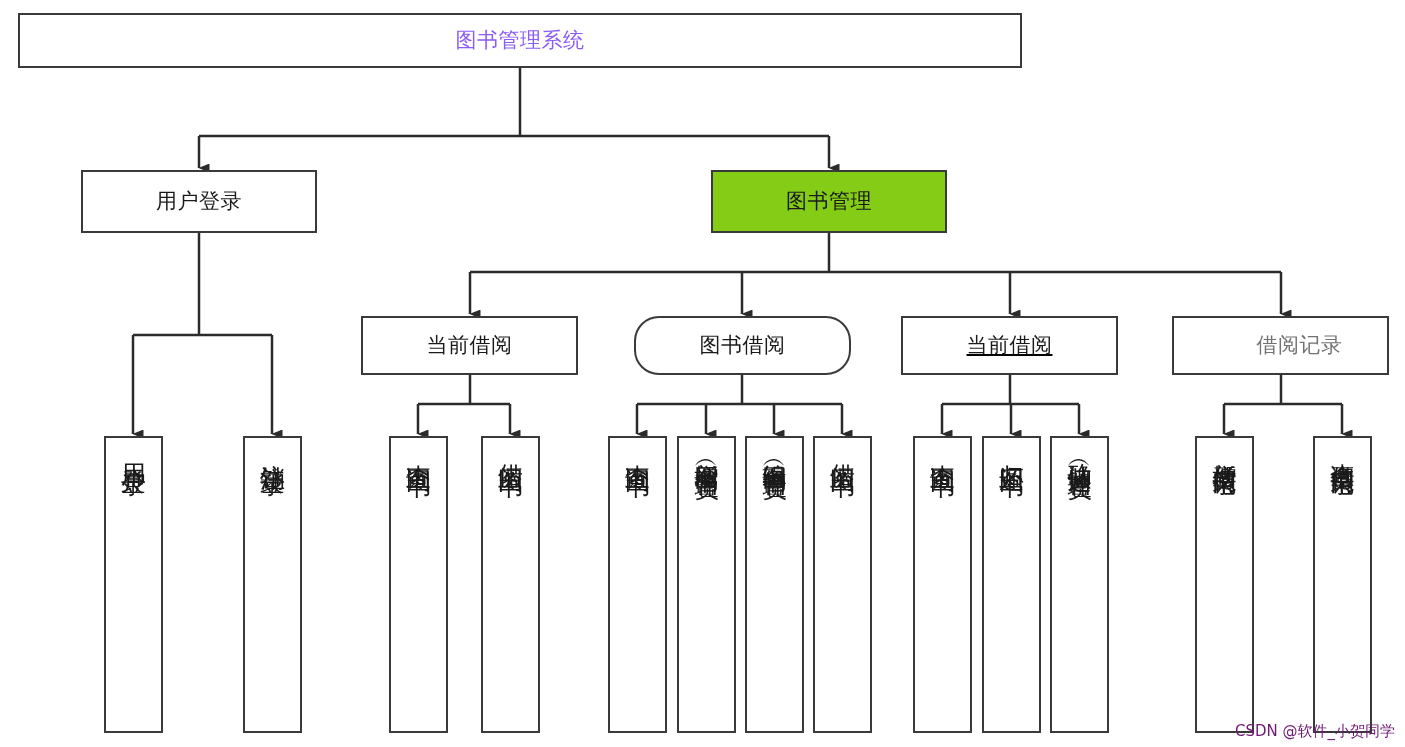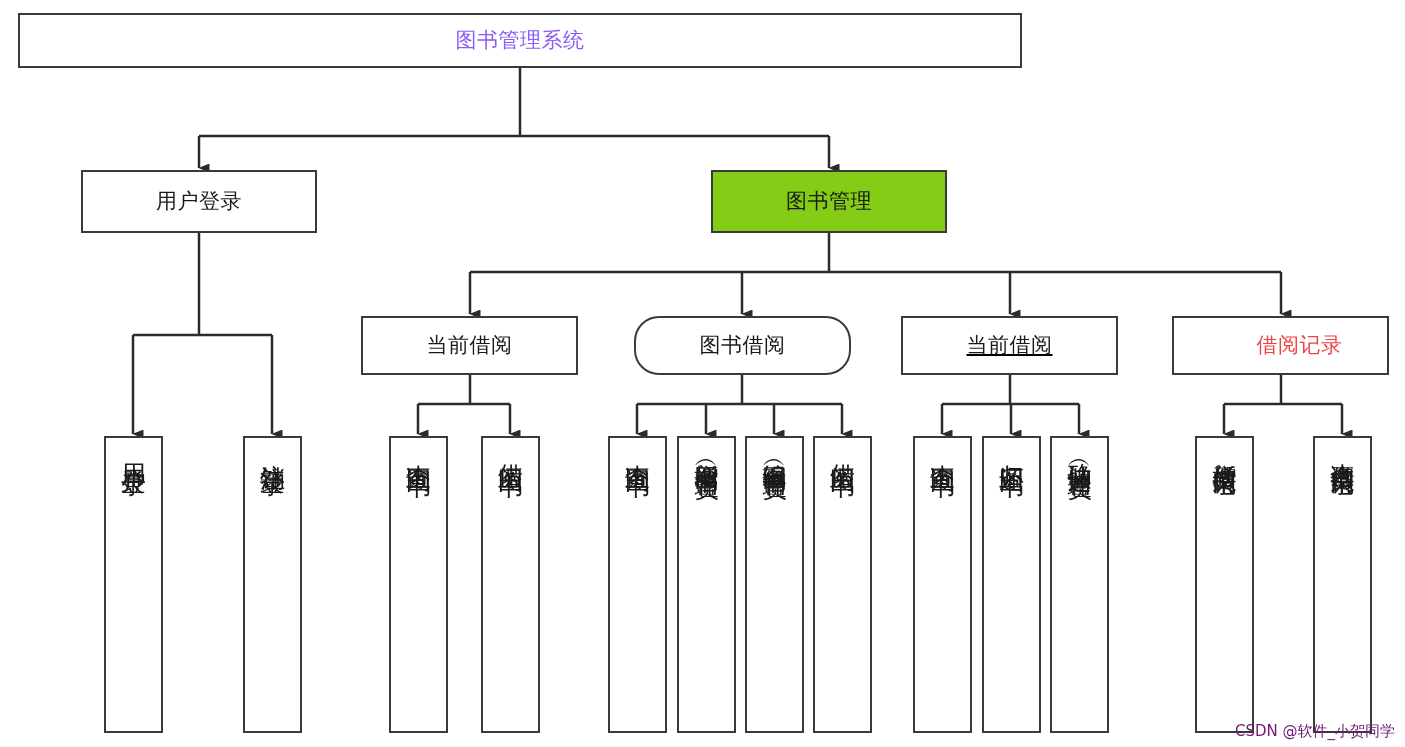--- a/index.html
+++ b/index.html
@@ -132,21 +132,21 @@
       <div class="node horiz" style="left: 361px; top: 316px; width: 217px; height: 59px; border-color: rgb(58, 58, 58); background: rgb(255, 255, 255);">
         <span class="label" style="color: rgb(26, 26, 26);">当前借阅</span>
       </div>
       <div class="node horiz" style="left: 634px; top: 316px; width: 217px; height: 59px; border-color: rgb(58, 58, 58); background: rgb(255, 255, 255); border-radius: 25px;">
         <span class="label" style="color: rgb(26, 26, 26);">图书借阅</span>
       </div>
       <div class="node horiz" style="left: 901px; top: 316px; width: 217px; height: 59px; border-color: rgb(58, 58, 58); background: rgb(255, 255, 255); text-decoration: underline;">
         <span class="label" style="color: rgb(26, 26, 26);">当前借阅</span>
       </div>
       <div class="node horiz" style="left: 1172px; top: 316px; width: 217px; height: 59px; border-color: rgb(58, 58, 58); background: rgb(255, 255, 255);">
-        <span class="label" style="color: #ef4444; margin-left: 38px;">借阅记录</span>
+        <span class="label" style="color: #737373; margin-left: 38px;">借阅记录</span>
       </div>
       <div class="node vert" style="left: 104px; top: 436px; width: 59px; height: 297px; border-color: rgb(58, 58, 58); background: rgb(255, 255, 255);">
         <span class="label" style="color: rgb(26, 26, 26);">用户登录</span>
       </div>
       <div class="node vert" style="left: 243px; top: 436px; width: 59px; height: 297px; border-color: rgb(58, 58, 58); background: rgb(255, 255, 255);">
         <span class="label" style="color: rgb(26, 26, 26);">注销登录</span>
       </div>
       <div class="node vert" style="left: 389px; top: 436px; width: 59px; height: 297px; border-color: rgb(58, 58, 58); background: rgb(255, 255, 255);">
         <span class="label" style="color: rgb(26, 26, 26);">查询图书</span>
       </div>

